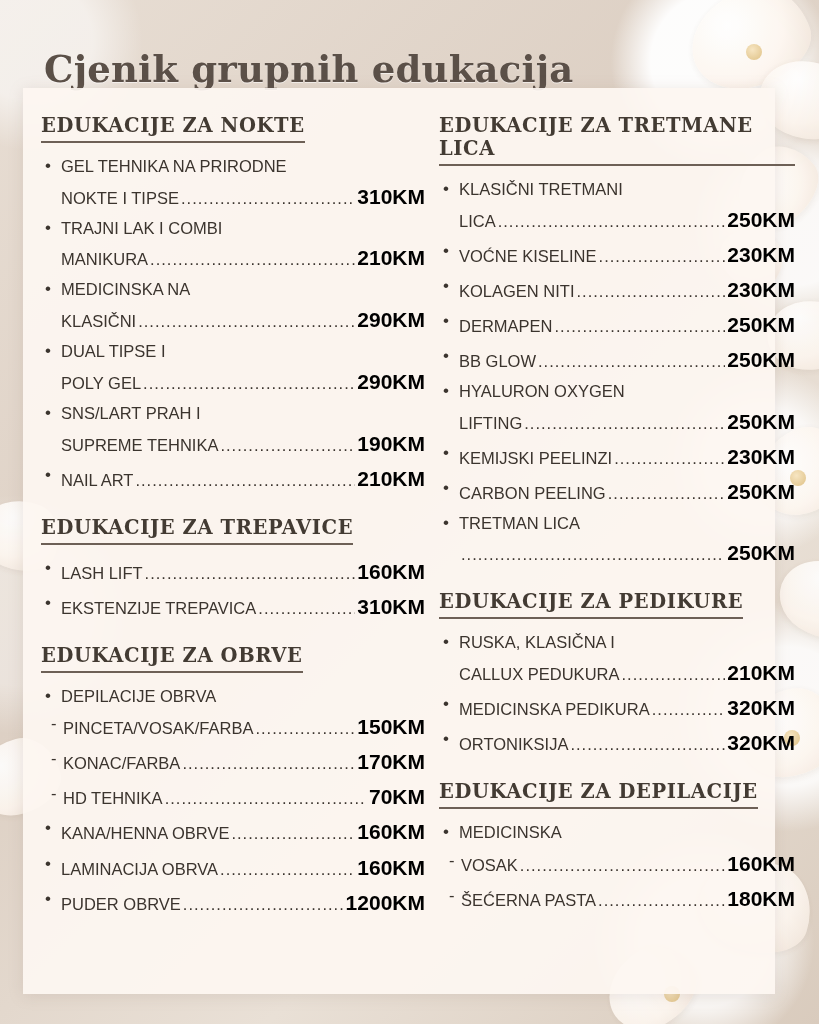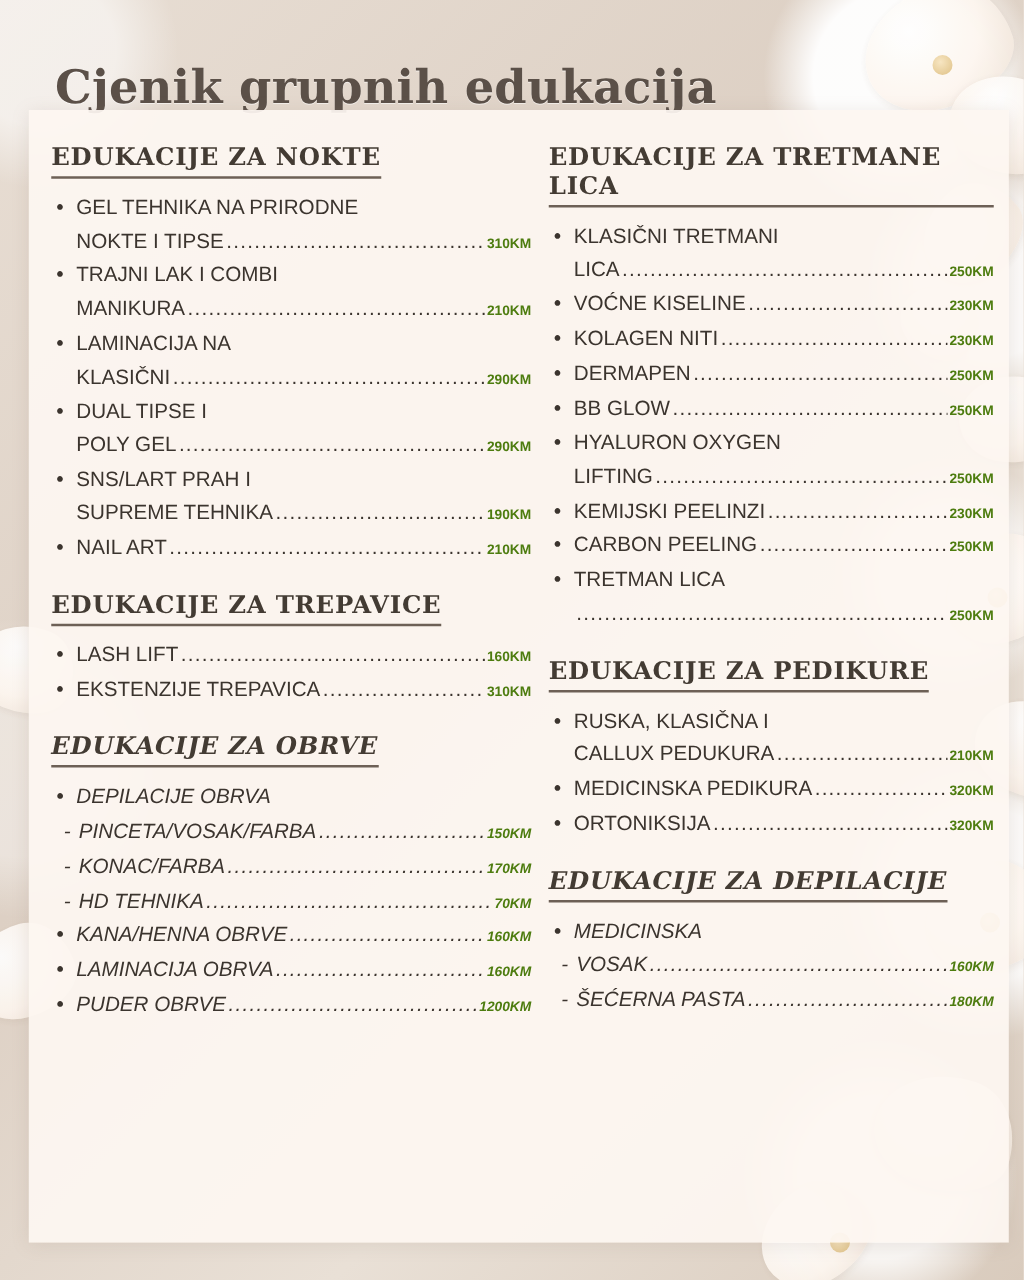--- a/index.html
+++ b/index.html
@@ -76,21 +76,20 @@
 
   
   .card {
     position: absolute;
     left: 23px;
     top: 88px;
     width: 752px;
     height: 906px;
     background: rgba(253,246,241,0.93);
     box-shadow: 0 2px 14px rgba(150,130,115,0.18);
-    padding-left: 32px;
   }
 
   .columns {
     position: absolute;
     inset: 0;
     padding: 26px 24px 0 18px;
     box-sizing: border-box;
     display: flex;
     gap: 14px;
   }
@@ -105,21 +104,21 @@
     font-weight: bold;
     font-size: 19.5px;
     letter-spacing: 0.6px;
     color: #433b33;
     margin: 0 0 10px 0;
     padding-bottom: 4px;
     display: inline-block;
     border-bottom: 2px solid #6d6056;
   }
   .section-block { margin-bottom: 20px; }
-  .section-block:last-child { margin-bottom: 0; font-style: italic; }
+  .section-block:last-child { margin-bottom: 0; }
 
   ul.items {
     list-style: none;
     margin: 0;
     padding: 0;
   }
   li.item {
     position: relative;
     color: #3b342e;
     font-size: 16.5px;
@@ -157,22 +156,22 @@
     overflow: hidden;
     white-space: nowrap;
     letter-spacing: 1px;
     color: #3b342e;
     margin: 0 2px;
     min-width: 6px;
   }
   .price {
     font-weight: bold;
     white-space: nowrap;
-    font-size: 11px;
-    color: #4d7c0f;
+    font-size: 21px;
+    color: #000000;
   }
   .line2 { display: block; }
 </style>
 </head>
 <body>
 
 <div class="bg">
   <div class="petal p1"></div>
   <div class="petal p2"></div>
   <div class="petal p3"></div>
@@ -207,21 +206,21 @@
             </li>
             <li class="item bulleted">
               <div class="line2"><span class="lbl">TRAJNI LAK I COMBI</span></div>
               <div class="row">
                 <span class="lbl">MANIKURA</span>
                 <span class="dots">................................................................................</span>
                 <span class="price">210KM</span>
               </div>
             </li>
             <li class="item bulleted">
-              <div class="line2"><span class="lbl">LAMINACIJA NA</span></div>
+              <div class="line2"><span class="lbl">MEDICINSKA NA</span></div>
               <div class="row">
                 <span class="lbl">KLASIČNI</span>
                 <span class="dots">................................................................................</span>
                 <span class="price">290KM</span>
               </div>
             </li>
             <li class="item bulleted">
               <div class="line2"><span class="lbl">DUAL TIPSE I</span></div>
               <div class="row">
                 <span class="lbl">POLY GEL</span>

